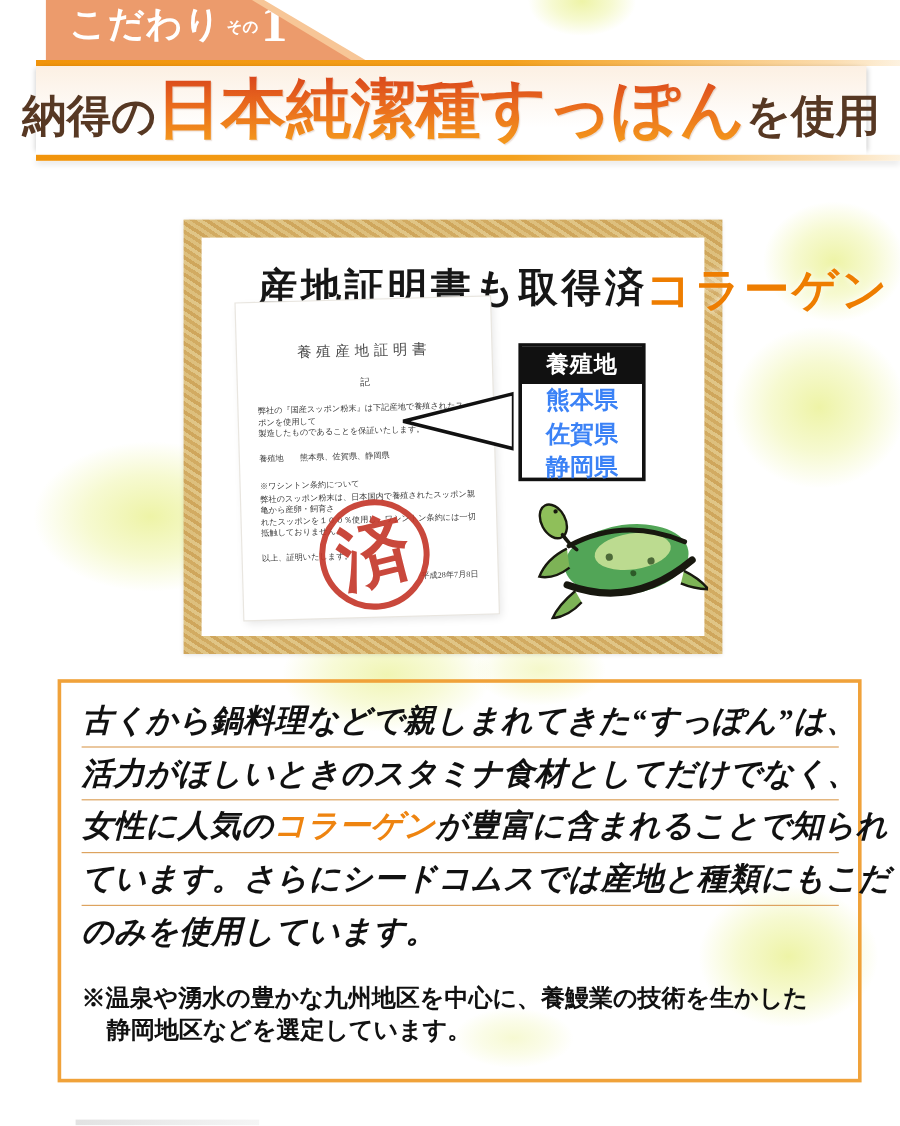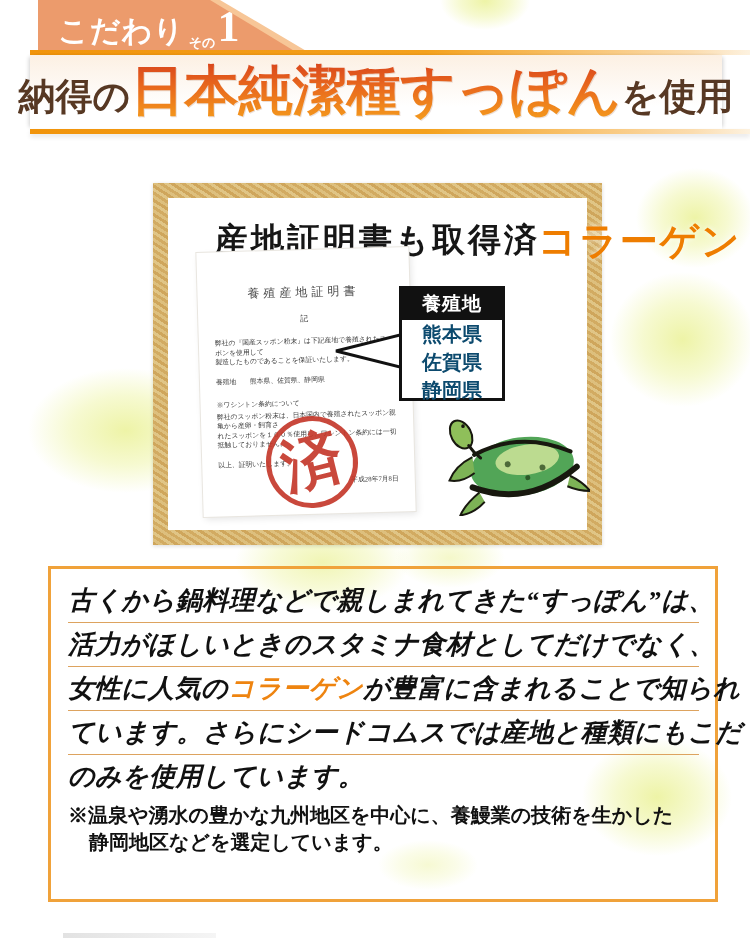--- a/index.html
+++ b/index.html
@@ -9,21 +9,21 @@
   
   .blob{position:absolute;border-radius:50%;
     background:radial-gradient(ellipse closest-side,rgba(237,243,162,.95) 0%,rgba(239,245,170,.55) 55%,rgba(239,245,170,0) 100%);
     pointer-events:none;}
 
   
   .badge-back{position:absolute;left:38px;top:0;width:270px;height:52px;
     clip-path:polygon(0 0,182px 0,270px 100%,0 100%);background:#f7c697;}
   .badge{position:absolute;left:38px;top:0;width:258px;height:52px;
     clip-path:polygon(0 0,172px 0,258px 100%,0 100%);background:#ec9b6c;
-    display:flex;align-items:flex-end;padding-left:20px;box-sizing:border-box;}
+    display:flex;align-items:flex-start;padding-left:20px;box-sizing:border-box;}
   .badge .b-main{color:#fff;font-weight:700;font-size:30px;letter-spacing:1px;}
   .badge .b-sub{color:#fff;font-weight:700;font-size:13px;margin:14px 2px 0 4px;}
   .badge .b-num{color:#fff;font-weight:700;font-size:44px;font-family:"Liberation Serif","DejaVu Serif",serif;margin-top:-6px;}
 
   .rule{position:absolute;left:30px;width:720px;height:5px;
     background:linear-gradient(90deg,#f1940b 0%,#f4a11d 55%,#fbdcae 92%,#fdf2e0 100%);}
   .rule-top{top:50px;}
   .rule-bottom{top:129px;box-shadow:0 3px 5px rgba(0,0,0,.10);}
 
   .banner{position:absolute;left:30px;top:55px;width:692px;height:74px;
@@ -61,45 +61,45 @@
 
   
   .stamp{position:absolute;left:266px;top:416px;width:82px;height:82px;border:5px solid #c43527;
     border-radius:50%;display:flex;align-items:center;justify-content:center;
     transform:rotate(-5deg);opacity:.9;background:rgba(255,255,255,.0);}
   .stamp span{font-family:"Liberation Serif","DejaVu Serif",serif;font-weight:700;
     font-size:60px;color:#c43527;transform:rotate(-9deg);line-height:1;}
 
   
   .wedge{position:absolute;left:334px;top:324px;}
-  .origin-box{position:absolute;left:399px;top:286px;width:106px;height:115px;background:#fff;
+  .origin-box{position:absolute;left:432px;top:286px;width:106px;height:115px;background:#fff;
     border:3px solid #111;box-sizing:border-box;}
   .origin-head{background:#111;color:#fff;font-weight:700;font-size:19px;text-align:center;
     letter-spacing:1px;padding:2px 0 3px 0;}
-  .origin-item{font-size:20px;font-weight:700;color:#0c4a6e;text-align:center;line-height:28px;}
+  .origin-item{font-size:20px;font-weight:700;color:#3b82f6;text-align:center;line-height:28px;}
 
   
   .turtle{position:absolute;left:430px;top:406px;}
 
   
   .float-label{position:absolute;font-family:"Liberation Serif","DejaVu Serif",serif;
     font-weight:700;color:#ee7d00;font-size:38px;letter-spacing:2px;white-space:nowrap;
     text-shadow:0 0 6px rgba(255,255,255,.9);}
   .label-collagen{left:538px;top:216px;}
   .label-stamina{left:64px;top:384px;}
 
   
   .desc-box{position:absolute;left:48px;top:566px;width:670px;height:336px;
     border:3px solid #f0a23a;box-sizing:border-box;background:transparent;
     padding:10px 16px 0 17px;}
   .para-line{height:44px;line-height:43px;font-family:"Liberation Serif","DejaVu Serif",serif;
     font-weight:600;font-size:26px;color:#111;white-space:nowrap;letter-spacing:.5px;font-style:italic;}
   .para-line.u{border-bottom:1.5px solid #dda35f;box-sizing:border-box;}
   .para-line .hl{color:#ee8410;font-weight:700;}
-  .desc-note{margin-top:3px;font-family:Liberation Sans, sans-serif;font-weight:600;
+  .desc-note{margin-top:21px;font-family:Liberation Mono, monospace;font-weight:600;
     font-size:20px;line-height:27px;color:#111;padding-left:21px;text-indent:-21px;white-space:nowrap;}
 
   .bottom-bar{position:absolute;left:63px;top:933px;width:153px;height:5px;
     background:linear-gradient(90deg,#e2e2e2,#f5f5f5);}
 </style>
 </head>
 <body>
 
 <div class="stage">
 

